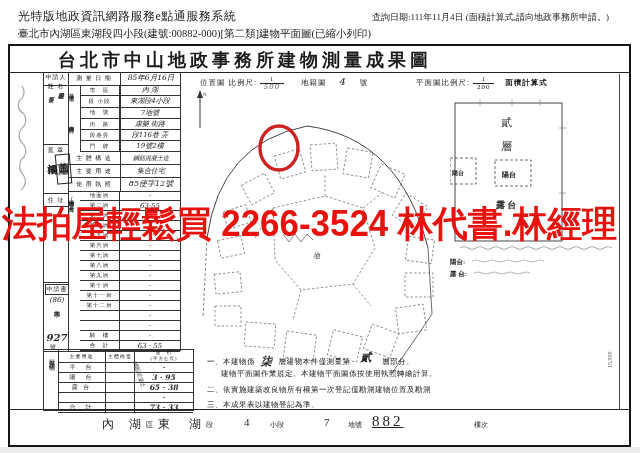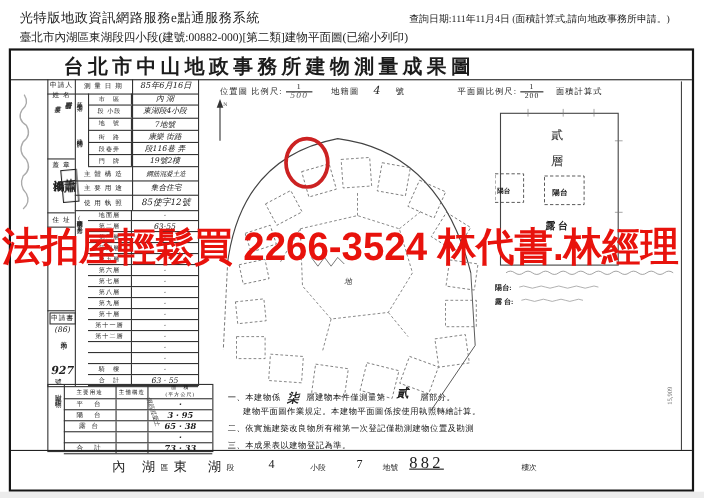--- a/index.html
+++ b/index.html
@@ -52,21 +52,21 @@
     <span style="margin-left:14px;">地籍圖</span>
     <span class="hand" style="font-size:10px;margin-left:10px;">4</span>
     <span style="margin-left:10px;">號</span>
   </div>
   <div class="abs" style="left:406px;top:30px;font-size:7.5px;letter-spacing:1px;">
     <span>平面圖比例尺:</span>
     <span class="frac">
       <span style="display:block;">1</span>
       <span class="den" style="display:block;">200</span>
     </span>
-    <span style="margin-left:8px;">面積計算式</span>
+    <span style="margin-left:8px;font-weight:bold;">面積計算式</span>
   </div>
 
   <svg class="abs" style="left:183px;top:42px;" width="16" height="42">
     <line x1="7" y1="8" x2="7" y2="40" stroke="#333" stroke-width="1"></line>
     <path d="M7 2 L4 10 L10 10 Z" fill="#333"></path>
     <text x="10" y="8" font-size="5" fill="#333">N</text>
   </svg>
 
   <svg class="abs" style="left:2px;top:35px;" width="20" height="120">
     <path d="M10 5 q5 8 -2 14 q-5 8 4 14 q5 9 -3 15 q-5 9 3 16 q5 9 -3 15 q-4 9 3 16 q4 8 -3 14" fill="none" stroke="#aaa" stroke-width="1.2"></path>
@@ -353,21 +353,21 @@
 
   <div class="vline" style="left:609px;top:28px;height:335px;border-left:1px solid #444;"></div>
   <div class="abs vert" style="left:597px;top:272px;height:50px;font-size:6px;color:#666;transform:rotate(180deg);text-orientation:mixed;">15,909</div>
 
   <div class="abs" style="left:0;top:363px;width:619px;height:34px;border-top:1.5px solid #222;">
     <span class="abs" style="left:92px;top:6px;font-size:12px;letter-spacing:6px;">內  湖</span>
     <span class="abs" style="left:136px;top:10px;font-size:7px;">區</span>
     <span class="abs" style="left:148px;top:6px;font-size:12px;letter-spacing:8px;">東  湖</span>
     <span class="abs" style="left:196px;top:10px;font-size:7px;">段</span>
     <span class="abs" style="left:234px;top:6px;font-size:11px;">4</span>
-    <span class="abs" style="left:272px;top:10px;font-size:7px;">小段</span>
+    <span class="abs" style="left:260px;top:10px;font-size:7px;">小段</span>
     <span class="abs" style="left:314px;top:6px;font-size:11px;">7</span>
     <span class="abs" style="left:338px;top:10px;font-size:7px;">地號</span>
     <span class="abs" style="left:362px;top:3px;font-size:15px;letter-spacing:3px;text-decoration:underline;">882</span>
     <span class="abs" style="left:404px;top:10px;font-size:7px;margin-top:48px;">建號</span>
     <span class="abs" style="left:464px;top:10px;font-size:7px;">樓次</span>
   </div>
 </div>
 
 <div class="red-ad" style="color:#e8120c;">法拍屋輕鬆買 2266-3524 林代書.林經理</div>
 

